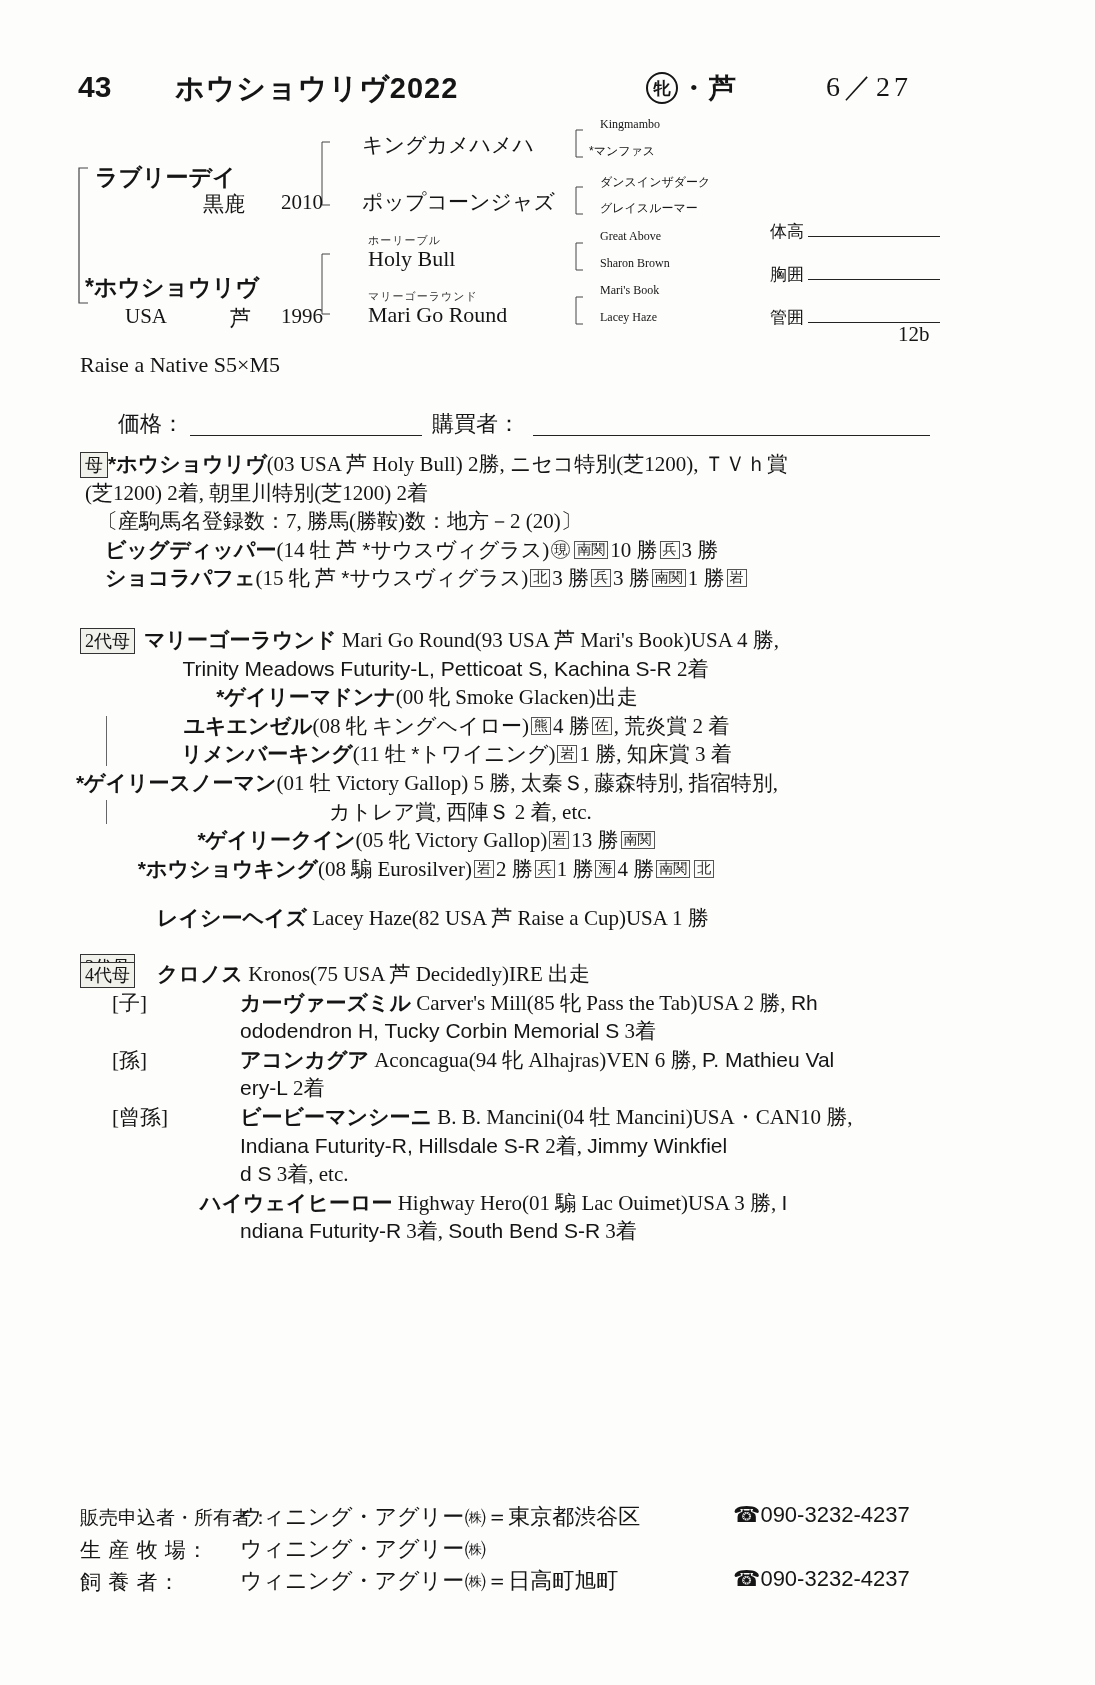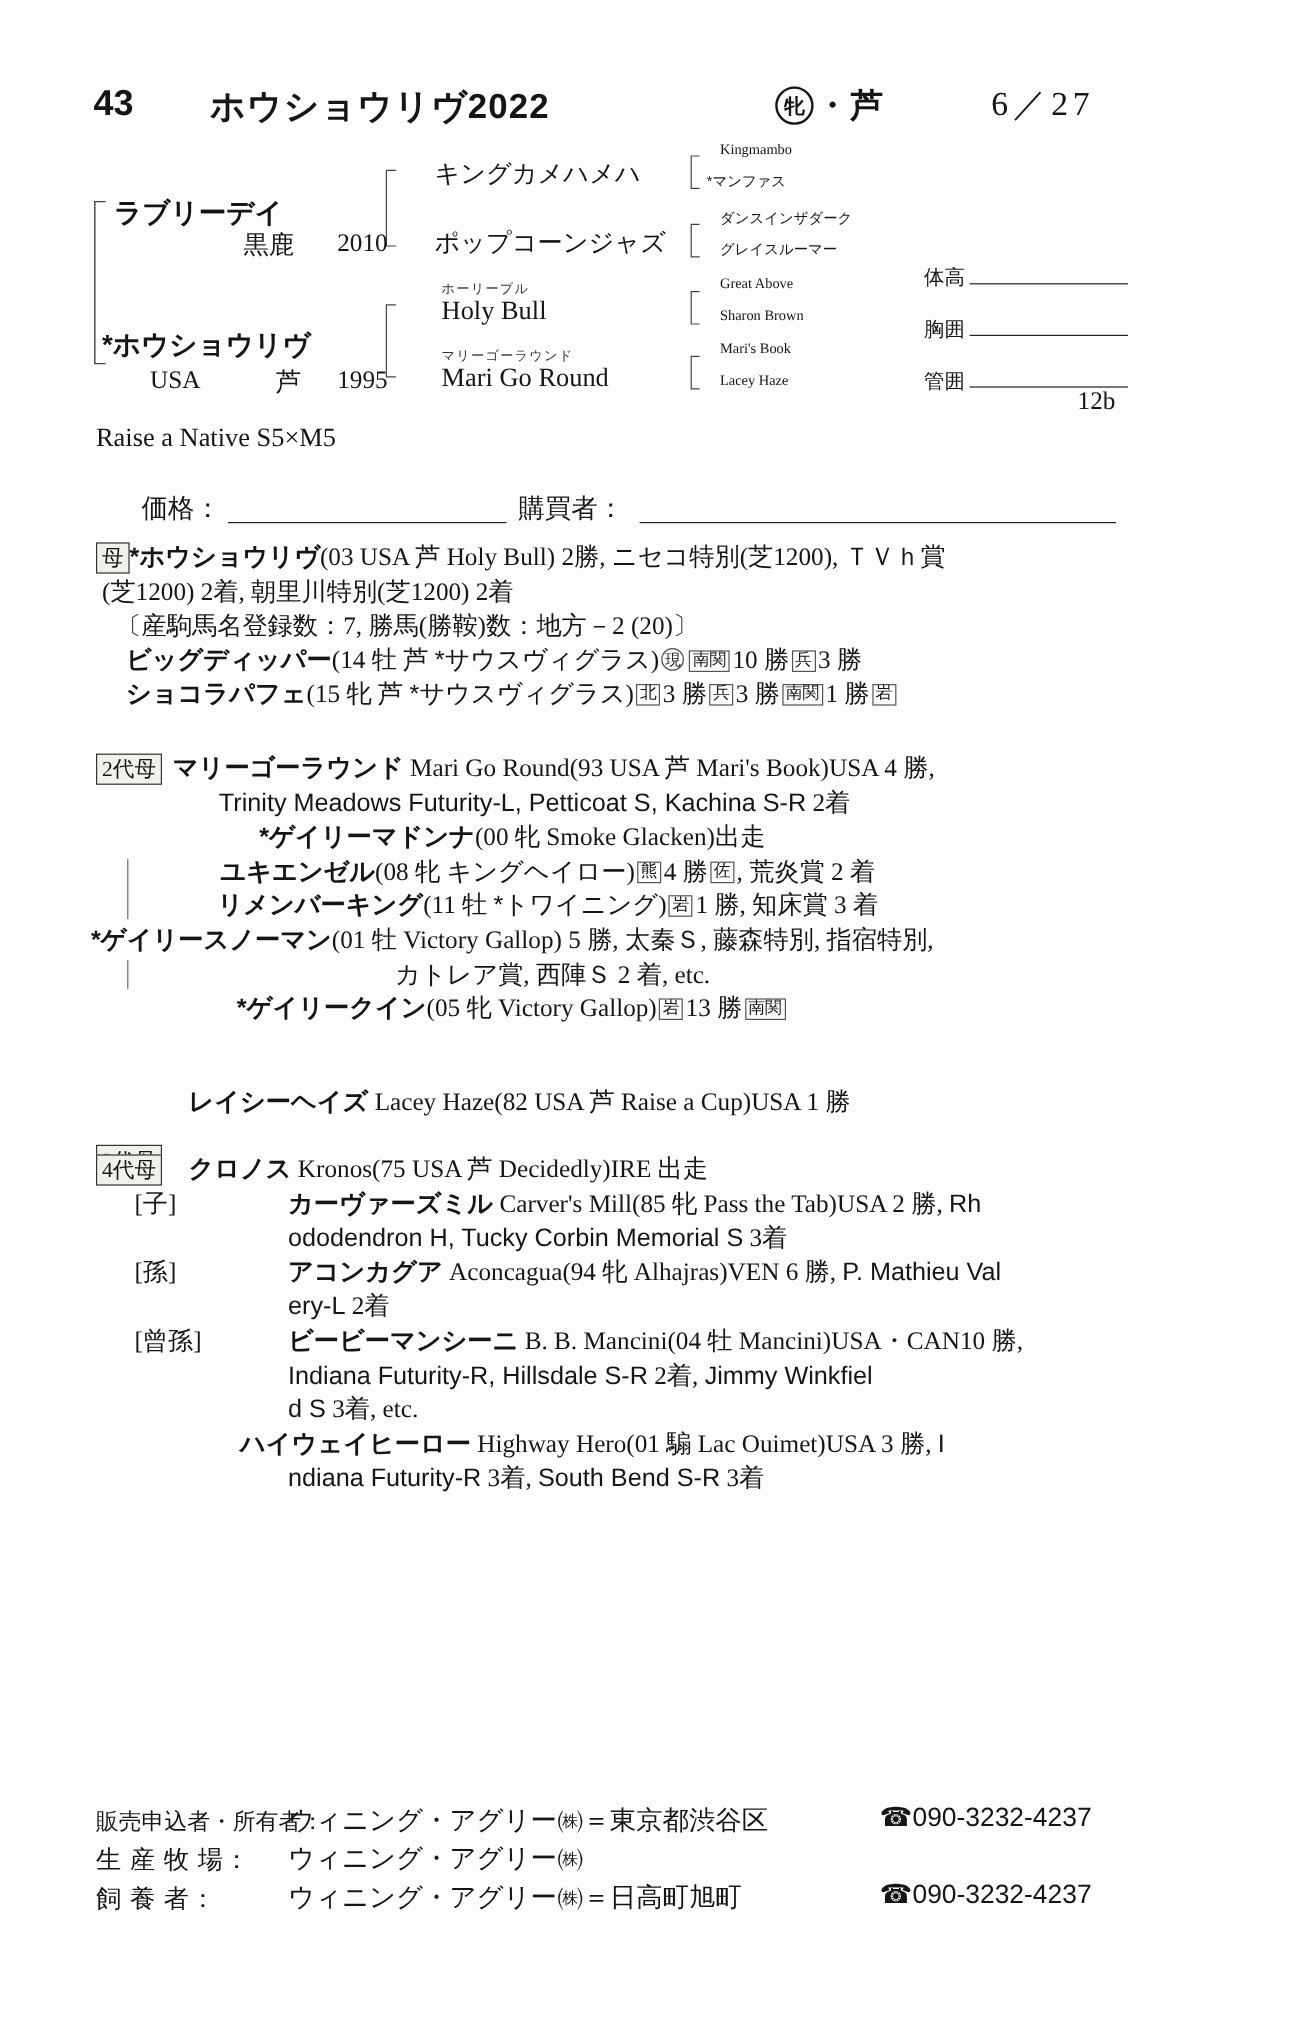--- a/index.html
+++ b/index.html
@@ -84,21 +84,21 @@
     <path d="M583,243 H576 V270 H583" fill="none" stroke="#444" stroke-width="1"></path>
     <path d="M583,297 H576 V324 H583" fill="none" stroke="#444" stroke-width="1"></path>
   </svg>
 
   <span class="abs sans b ped-name1" style="left:95px;top:162px;">ラブリーデイ</span>
   <span class="abs ped-info" style="left:203px;top:190px;text-align:center;">黒鹿</span>
   <span class="abs ped-info" style="left:281px;top:190px;">2010</span>
   <span class="abs sans b ped-name1" style="left:85px;top:272px;">*ホウショウリヴ</span>
   <span class="abs ped-info" style="left:125px;top:304px;">USA</span>
   <span class="abs ped-info" style="left:230px;top:304px;">芦</span>
-  <span class="abs ped-info" style="left:281px;top:304px;">1995</span>
+  <span class="abs ped-info" style="left:281px;top:304px;">1996</span>
 
   <span class="abs sans ped-g2" style="left:362px;top:131px;">キングカメハメハ</span>
   <span class="abs sans ped-g2" style="left:362px;top:188px;">ポップコーンジャズ</span>
   <span class="abs sans ruby" style="left:368px;top:233px;">ホーリーブル</span>
   <span class="abs ped-g2lat" style="left:368px;top:246px;">Holy Bull</span>
   <span class="abs sans ruby" style="left:368px;top:289px;">マリーゴーラウンド</span>
   <span class="abs ped-g2lat" style="left:368px;top:302px;">Mari Go Round</span>
 
   <span class="abs g3" style="left:600px;top:117px;">Kingmambo</span>
   <span class="abs sans g3" style="left:589px;top:143px;">*マンファス</span>
@@ -140,20 +140,21 @@
   <div class="box-label" style="left:80px;top:628px;">2代母</div>
   <div class="rich" style="left:72px;top:626px;text-align:center;">
       <div class="line" style="padding-left: 72px;"><span class="seg-gb">マリーゴーラウンド</span><span class="seg-t"> Mari Go Round(93 USA 芦  Mari's Book)USA 4 勝,</span></div>
       <div class="line" style="padding-left: 40px;"><span class="seg-g">Trinity Meadows Futurity-L, Petticoat S, Kachina S-R</span><span class="seg-t">  2着</span></div>
       <div class="line" style="padding-left: 3px;"><span class="seg-gm">*ゲイリーマドンナ</span><span class="seg-t">(00 牝  Smoke Glacken)出走</span></div>
       <div class="line" style="padding-left: 62px;"><span class="seg-gm">ユキエンゼル</span><span class="seg-t">(08 牝  </span><span class="seg-g">キングヘイロー</span><span class="seg-t">)</span><span class="seg-box">熊</span><span class="seg-t">4 勝</span><span class="seg-box">佐</span><span class="seg-t">, 荒炎賞 2 着</span></div>
       <div class="line" style="padding-left: 62px;"><span class="seg-gm">リメンバーキング</span><span class="seg-t">(11 牡  </span><span class="seg-g">*トワイニング</span><span class="seg-t">)</span><span class="seg-box">岩</span><span class="seg-t">1 勝, 知床賞 3 着</span></div>
       <div class="line" style="padding-left: 3px;"><span class="seg-gm">*ゲイリースノーマン</span><span class="seg-t">(01 牡  Victory Gallop) 5 勝, 太秦Ｓ, 藤森特別, 指宿特別,</span></div>
       <div class="line" style="padding-left: 70px;"><span class="seg-t">カトレア賞, 西陣Ｓ 2 着, etc.</span></div>
       <div class="line" style="padding-left: 3px;"><span class="seg-gm">*ゲイリークイン</span><span class="seg-t">(05 牝  Victory Gallop)</span><span class="seg-box">岩</span><span class="seg-t">13 勝</span><span class="seg-box">南関</span></div>
+      <div class="line" style="padding-left: 3px;"><span class="seg-gm">*ホウショウキング</span><span class="seg-t">(08 騸  Eurosilver)</span><span class="seg-box">岩</span><span class="seg-t">2 勝</span><span class="seg-box">兵</span><span class="seg-t">1 勝</span><span class="seg-box">海</span><span class="seg-t">4 勝</span><span class="seg-box">南関</span><span class="seg-box">北</span></div>
     </div>
   <div class="vline" style="left:106px;top:716px;height:50px;"></div>
   <div class="vline" style="left:106px;top:800px;height:24px;"></div>
 
   <div class="box-label" style="left:80px;top:954px;">3代母</div>
   <div class="rich" style="left:85px;top:904px;">
       <div class="line" style="padding-left: 72px;"><span class="seg-gm">レイシーヘイズ</span><span class="seg-t"> Lacey Haze(82 USA 芦  Raise a Cup)USA 1 勝</span></div>
     </div>
 
   <div class="box-label" style="left:80px;top:962px;">4代母</div>

